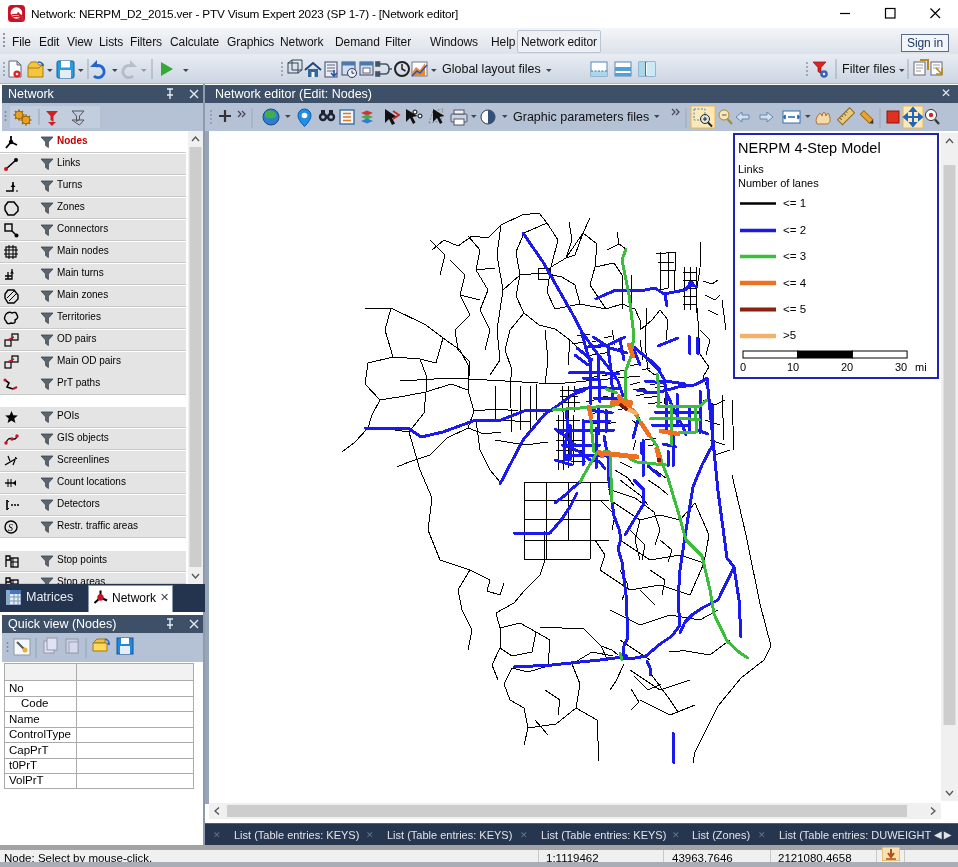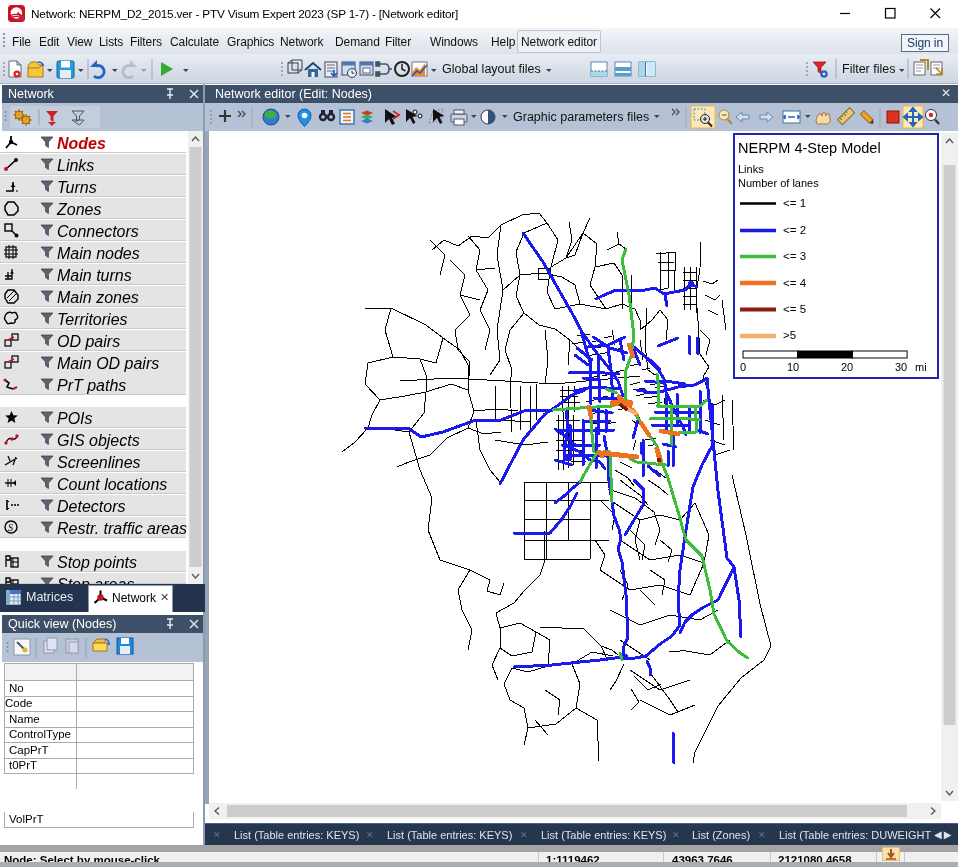--- a/index.html
+++ b/index.html
@@ -15,28 +15,28 @@
      border:1px solid #bac4d2;border-radius:2px;box-sizing:border-box;}
   #signin{left:901px;top:6px;width:48px;height:18px;border:1px solid #5a6b85;
      background:#f2f5f9;color:#15355f;font-size:12px;text-align:center;line-height:16px;box-sizing:border-box;}
   #toolbar{left:0;top:54px;width:958px;height:30px;
      background:linear-gradient(#e9edf3,#ccd5e2);border-bottom:1px solid #a9b5c6;box-sizing:border-box;}
   #leftpanel{left:0;top:84px;width:205px;height:761px;background:#fff;border-right:2px solid #8d9bb0;box-sizing:border-box;}
   #net-hdr{left:2px;top:85px;width:201px;height:18px;background:#3e5067;color:#fff;font-size:12.5px;}
   #net-tools{left:2px;top:103px;width:201px;height:28px;background:#b5c2d5;}
   #net-list{left:2px;top:131px;width:186px;height:453px;background:#fff;}
   .lrow{position:absolute;left:0;width:186px;height:21px;background:#e4e4e4;border-bottom:1px solid #c9c9c9;box-sizing:border-box;}
-  .lrow .lbl{position:absolute;left:57px;top:3px;font-size:16px;color:#000;white-space:nowrap;font-style:italic;}
+  .lrow .lbl{position:absolute;left:57px;top:3px;font-size:10px;color:#000;white-space:nowrap;}
   #lp-tabs{left:0;top:584px;width:205px;height:28px;background:#24344f;}
   #tab-network{left:88px;top:585px;width:85px;height:27px;background:#fff;border:1px solid #8899aa;border-bottom:none;box-sizing:border-box;}
   #qv-hdr{left:2px;top:615px;width:201px;height:18px;background:#3e5067;color:#fff;font-size:12.5px;}
   #qv-tools{left:2px;top:633px;width:201px;height:29px;background:#b5c2d5;}
   #qv-body{left:2px;top:662px;width:201px;height:183px;background:#fff;}
   .qrow{position:absolute;left:4px;width:190px;height:15px;border-bottom:1px solid #ababab;border-left:1px solid #ababab;border-right:1px solid #ababab;box-sizing:border-box;font-size:11.5px;}
-  #statusbar{left:0;top:845px;width:958px;height:19px;background:#f0f0f0;border-top:7px solid #a3a3a3;box-sizing:border-box;font-size:11.5px;color:#000;font-weight:bold;}
+  #statusbar{left:0;top:845px;width:958px;height:19px;background:#f0f0f0;border-top:5px solid #a3a3a3;box-sizing:border-box;font-size:11.5px;color:#000;}
   #statusbottom{left:0;top:862px;width:958px;height:5px;background:#a9aeb6;}
   #ed-hdr{left:205px;top:85px;width:753px;height:18px;background:#3e5067;color:#fff;font-size:12.5px;}
   #ed-tools{left:205px;top:103px;width:753px;height:28px;background:#b5c2d5;}
   #map{left:205px;top:131px;width:753px;height:673px;background:#fff;border-left:4px solid #98a5b8;box-sizing:border-box;}
   .sb{background:#f0f0f0;}
   #legend{left:733px;top:133px;width:206px;height:246px;background:#fff;border:2px solid #2222b4;box-sizing:border-box;}
   #listtabs{left:205px;top:823px;width:753px;height:23px;background:#26364f;border-top:1px solid #44608c;box-sizing:border-box;color:#dfe3ea;font-size:11px;}
   .ltab{position:absolute;top:5px;white-space:nowrap;}
 </style>
 </head>
@@ -499,35 +499,35 @@
  <rect x="115" y="5" width="16" height="16" fill="#2288dd" stroke="#115599"></rect>
  <rect x="119" y="5" width="8" height="6" fill="#fff"></rect>
  <rect x="118" y="13" width="10" height="8" fill="#e8eef6"></rect>
 </svg>
 <div class="abs" id="qv-body"></div>
 <div class="qrow" style="top:663px;height:18px;border-top:1px solid #ababab;background:#f2f2f2"></div>
 <div class="qrow" style="top:681px;height:16px;">
     <span style="position:absolute;left:4px;top:1px">No</span>
   </div>
 <div class="qrow" style="top:696px;height:16px;">
-    <span style="position:absolute;left:0;top:1px">Code</span>
+    <span style="position:absolute;left:16px;top:1px">Code</span>
   </div>
 <div class="qrow" style="top:712px;height:16px;">
     <span style="position:absolute;left:4px;top:1px">Name</span>
   </div>
 <div class="qrow" style="top:727px;height:16px;">
     <span style="position:absolute;left:4px;top:1px">ControlType</span>
   </div>
 <div class="qrow" style="top:743px;height:16px;">
     <span style="position:absolute;left:4px;top:1px">CapPrT</span>
   </div>
 <div class="qrow" style="top:758px;height:16px;">
     <span style="position:absolute;left:4px;top:1px">t0PrT</span>
   </div>
-<div class="qrow" style="top:773px;height:16px;margin-top:39px;">
+<div class="qrow" style="top:773px;height:16px;">
     <span style="position:absolute;left:4px;top:1px">VolPrT</span>
   </div>
 <div class="abs" style="left:76px;top:663px;width:1px;height:126px;background:#ababab"></div>
 <div class="abs" id="ed-hdr">
     <span style="position:absolute;left:10px;top:2px">Network editor (Edit: Nodes)</span>
   <span style="position:absolute;right:7px;top:1px;color:#e8e8e8;font-size:12px">✕</span>
   </div>
 <div class="abs" id="ed-tools"></div>
 <svg class="abs" style="left:205px;top:103px" width="753" height="28" viewBox="0 0 753 28">
 <g fill="#8a97ab">

